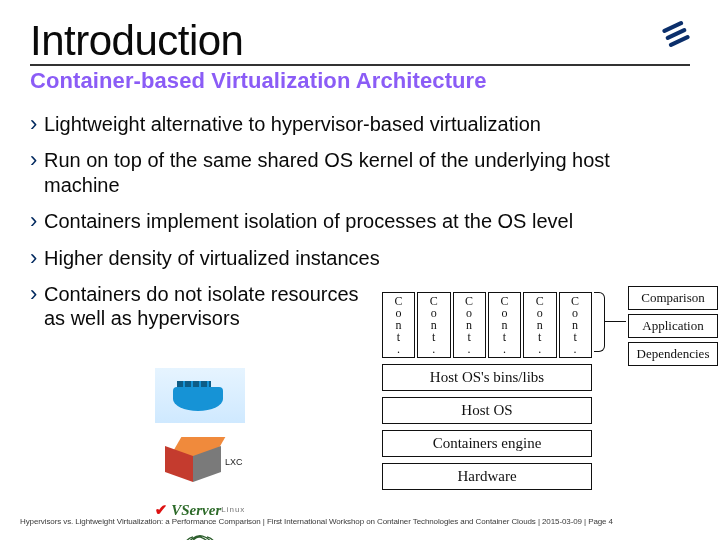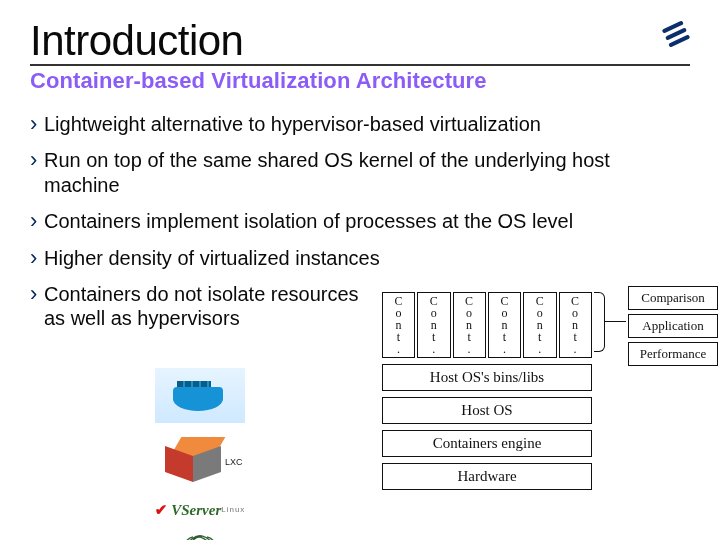--- a/index.html
+++ b/index.html
@@ -239,18 +239,25 @@
         <div class="dbox">Host OS</div>
         <div class="dbox">Containers engine</div>
         <div class="dbox">Hardware</div>
       </div>
       <div class="bracket"></div>
       <div class="sideline"></div>
     </div>
     <div class="side" style="left: 246px; top:-6px; position:absolute; width:90px;">
       <div class="dbox">Comparison</div>
       <div class="dbox">Application</div>
-      <div class="dbox">Performance</div>
-    </div>
-  </div>
-
+      <div class="dbox">Dependencies</div>
+    </div>
+  </div>
+
+  <div class="footer">
+    <span>Hypervisors vs. Lightweight Virtualization: a Performance Comparison | First International Workshop on Container Technologies and Container Clouds</span>
+    <span> | </span>
+    <span>2015-03-09</span>
+    <span> | </span>
+    <span>Page 4</span>
+  </div>
 
 </div>
 
 </body></html>

